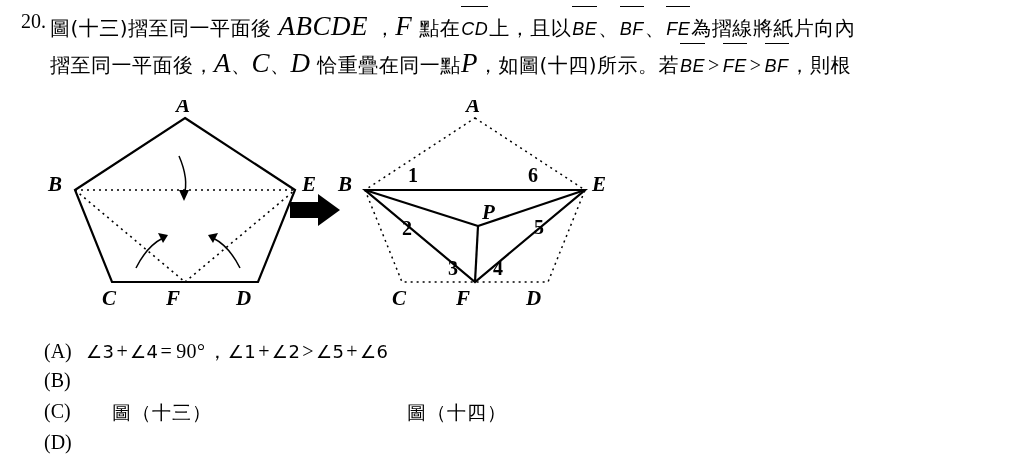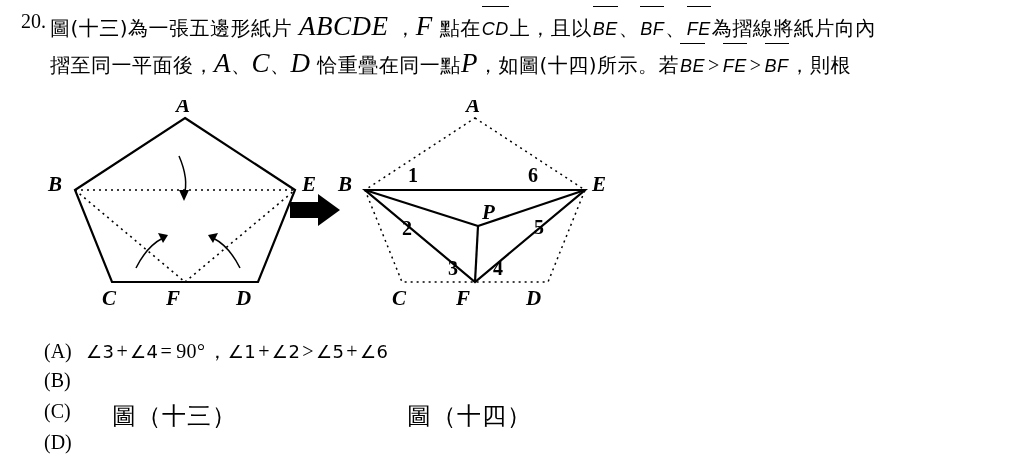--- a/index.html
+++ b/index.html
@@ -78,21 +78,21 @@
   .figs {
     position: absolute;
     left: 0;
     top: 100px;
     width: 1017px;
     height: 230px;
   }
   .fig-caption {
     position: absolute;
     font-family: "DejaVu Sans", sans-serif;
-    font-size: 24px;
+    font-size: 19px;
     letter-spacing: 1px;
   }
   #caption-13 { left: 112px; top: 300px; }
   #caption-14 { left: 407px; top: 300px; }
 
   
   .options {
     position: absolute;
     left: 44px;
     top: 338px;
@@ -120,21 +120,21 @@
 </style>
 </head>
 <body>
 
 <div class="page">
 
   <div class="stem">
     <div class="stem-row">
       <div class="qnum">20.</div>
       <div class="stem-text">
-        <div class="stem-line" id="stem-line-1"><span>圖(十三)為一張五邊形紙片 </span><span class="mi">ABCDE</span><span> ，</span><span class="mi">F</span><span> 點在</span><span class="ov">CD</span><span>上，且以</span><span class="ov">BE</span><span>、</span><span class="ov">BF</span><span>、</span><span class="ov">FE</span><span>為摺線將紙片向內</span></div>
+        <div class="stem-line" id="stem-line-1"><span>圖(十三)摺至同一平面後 </span><span class="mi">ABCDE</span><span> ，</span><span class="mi">F</span><span> 點在</span><span class="ov">CD</span><span>上，且以</span><span class="ov">BE</span><span>、</span><span class="ov">BF</span><span>、</span><span class="ov">FE</span><span>為摺線將紙片向內</span></div>
         <div class="stem-line" id="stem-line-2"><span>摺至同一平面後，</span><span class="mi">A</span><span>、</span><span class="mi">C</span><span>、</span><span class="mi">D</span><span> 恰重疊在同一點</span><span class="mi">P</span><span>，如圖(十四)所示。若</span><span class="ov">BE</span><span class="op">&gt;</span><span class="ov">FE</span><span class="op">&gt;</span><span class="ov">BF</span><span>，則根</span></div>
       </div>
     </div>
   </div>
 
   <div class="figs">
 
     <svg width="330" height="210" viewBox="0 0 330 210" style="position:absolute; left:40px; top:0px;">
 
       <polygon points="145,18 255,90 218,182 72,182 35,90" fill="none" stroke="#000" stroke-width="2.2"></polygon>

